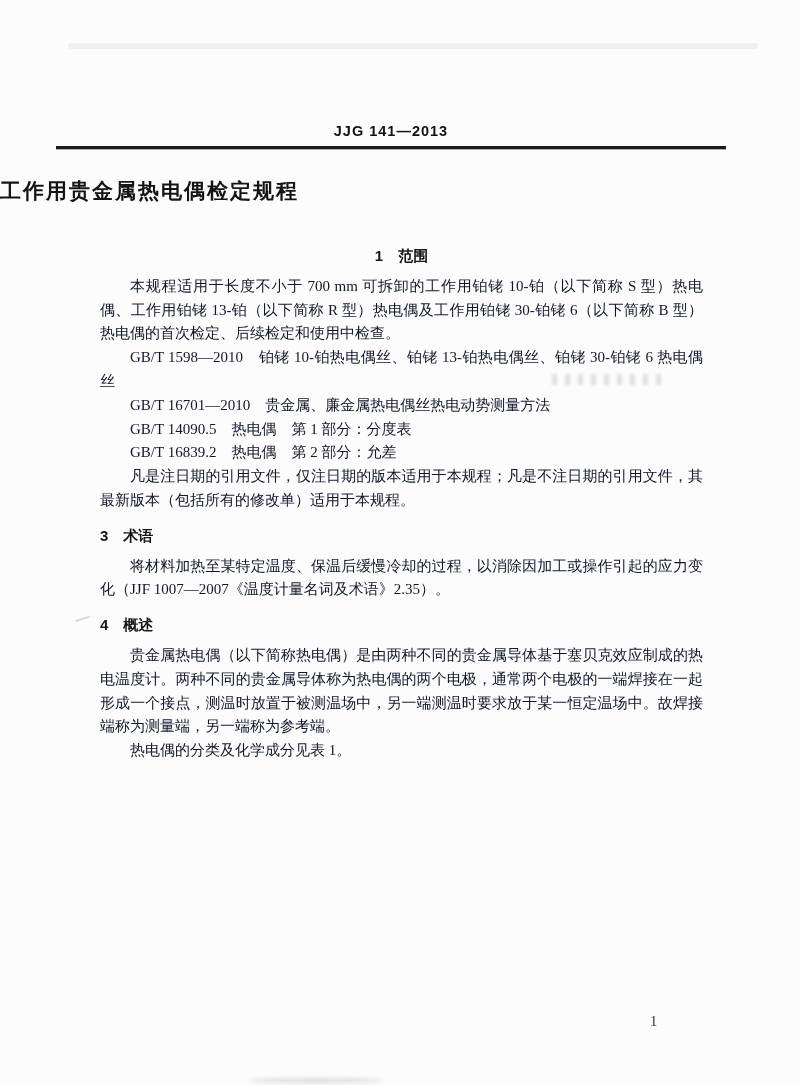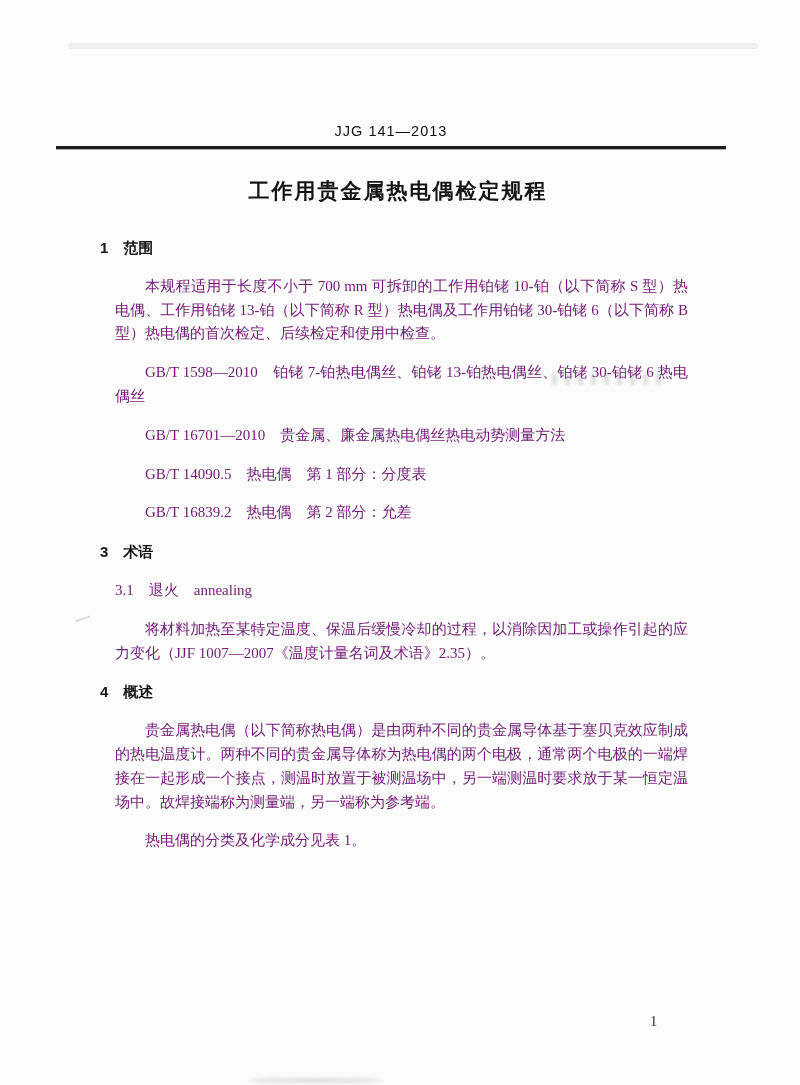--- a/index.html
+++ b/index.html
@@ -52,38 +52,37 @@
     transform: rotate(-18deg);
     filter: blur(0.5px);
   }
   
   .doc-code {
     position: absolute;
     top: 123px; left: 0;
     width: 782px;
     text-align: center;
     font-family: "Liberation Sans", sans-serif;
-    font-weight: 400;
+    font-weight: 700;
     font-size: 14.5px;
     letter-spacing: 1px;
     color: #111111;
   }
   .header-rule {
     position: absolute;
     top: 146px; left: 56px;
     width: 670px; height: 3px;
     background: #1b1b1b;
     box-shadow: 0 1px 0 rgba(0,0,0,0.30);
   }
   .doc-title {
     position: absolute;
     top: 177px; left: 0;
     width: 796px;
     margin: 0;
-    text-align: center;
     font-family: "Liberation Sans", sans-serif;
     font-weight: 700;
     font-size: 21px;
     letter-spacing: 2px;
     color: #141414;
   }
   
   .content {
     position: absolute;
     top: 236px; left: 100px;
@@ -93,24 +92,24 @@
     text-align: justify;
   }
   .sec-heading {
     font-family: "Liberation Sans", sans-serif;
     font-weight: 700;
     font-size: 15px;
     margin: 11px 0 7px 0;
     color: #161616;
     text-align: left;
   }
-  .sec-heading.first { margin-top: 0; }
+  .sec-heading.first { margin-top: 8px; text-align: center; }
   .content p {
-    margin: 15px;
-    color: #701a75;
+    margin: 0;
+    color: #0f172a;
   }
   .para { text-indent: 2em; }
   .subhead { text-indent: 0; }
   
   .page-number {
     position: absolute;
     top: 1013px; left: 650px;
     font-size: 14.5px;
     color: #333333;
   }
@@ -124,27 +123,27 @@
 
   <div class="doc-code">JJG 141—2013</div>
   <div class="header-rule"></div>
   <h1 class="doc-title">工作用贵金属热电偶检定规程</h1>
 
   <div class="content">
 
     <h2 class="sec-heading first">1　范围</h2>
     <p class="para">本规程适用于长度不小于 700 mm 可拆卸的工作用铂铑 10-铂（以下简称 S 型）热电偶、工作用铂铑 13-铂（以下简称 R 型）热电偶及工作用铂铑 30-铂铑 6（以下简称 B 型）热电偶的首次检定、后续检定和使用中检查。</p>
 
-    <p class="para">GB/T 1598—2010　铂铑 7-铂热电偶丝、铂铑 13-铂热电偶丝、铂铑 30-铂铑 6 热电偶丝</p>
+    <p class="para">GB/T 1598—2010　铂铑 10-铂热电偶丝、铂铑 13-铂热电偶丝、铂铑 30-铂铑 6 热电偶丝</p>
     <p class="para">GB/T 16701—2010　贵金属、廉金属热电偶丝热电动势测量方法</p>
     <p class="para">GB/T 14090.5　热电偶　第 1 部分：分度表</p>
     <p class="para">GB/T 16839.2　热电偶　第 2 部分：允差</p>
+    <p class="para">凡是注日期的引用文件，仅注日期的版本适用于本规程；凡是不注日期的引用文件，其最新版本（包括所有的修改单）适用于本规程。</p>
 
     <h2 class="sec-heading">3　术语</h2>
-    <p class="subhead">3.1　退火　annealing</p>
     <p class="para">将材料加热至某特定温度、保温后缓慢冷却的过程，以消除因加工或操作引起的应力变化（JJF 1007—2007《温度计量名词及术语》2.35）。</p>
 
     <h2 class="sec-heading">4　概述</h2>
     <p class="para">贵金属热电偶（以下简称热电偶）是由两种不同的贵金属导体基于塞贝克效应制成的热电温度计。两种不同的贵金属导体称为热电偶的两个电极，通常两个电极的一端焊接在一起形成一个接点，测温时放置于被测温场中，另一端测温时要求放于某一恒定温场中。故焊接端称为测量端，另一端称为参考端。</p>
     <p class="para">热电偶的分类及化学成分见表 1。</p>
 
   </div>
 
   <div class="page-number">1</div>
 

